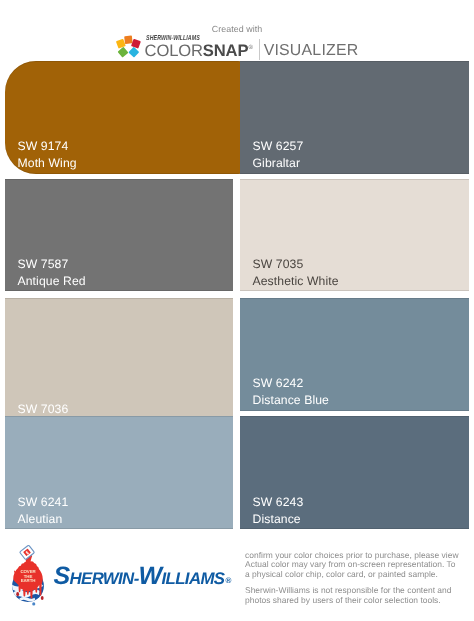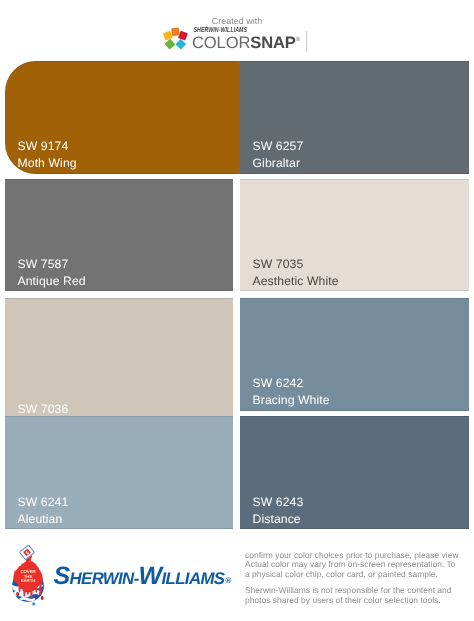--- a/index.html
+++ b/index.html
@@ -2,21 +2,21 @@
 <html><head>
 <meta charset="utf-8">
 <title>ColorSnap Visualizer Palette</title>
 <style>
   html,body{margin:0;padding:0;}
   *{-webkit-font-smoothing:antialiased;text-rendering:geometricPrecision;}
   body{width:474px;height:621px;background:#ffffff;font-family:"Liberation Sans",sans-serif;overflow:hidden;}
   .page{position:relative;width:474px;height:621px;}
 
   
-  .header{position:absolute;left:0;top:4px;width:474px;height:60px;}
+  .header{position:absolute;left:0;top:12px;width:474px;height:60px;}
   .created-with{position:absolute;left:0;top:11.5px;width:474px;text-align:center;font-size:8.9px;color:#888888;letter-spacing:.05px;}
   .logo-row{position:absolute;left:-3px;top:22px;width:474px;height:30px;display:flex;align-items:center;justify-content:center;}
   .pinwheel{width:34px;height:30px;flex:0 0 auto;margin-right:1px;}
   .cs-text{display:block;flex:0 0 auto;}
   .sw-small{font-size:5.3px;font-weight:bold;font-style:italic;color:#4a4a4a;letter-spacing:.05px;line-height:6px;margin-left:1.5px;position:relative;top:2px;transform:scaleY(1.35);transform-origin:left bottom;white-space:nowrap;}
   .cs-word{font-size:16.6px;line-height:20px;position:relative;top:-3px;color:#6a6a6a;letter-spacing:-.15px;white-space:nowrap;}
   .cs-word .b{font-weight:bold;color:#4a4a4a;}
   .cs-word .reg{font-size:6px;vertical-align:super;color:#6a6a6a;}
   .divider{width:1px;height:21px;background:#c9c9c9;margin:0 4px 0 6px;flex:0 0 auto;}
   .vis-word{font-size:15.9px;position:relative;top:1.5px;color:#6f6f6f;letter-spacing:.2px;white-space:nowrap;}
@@ -56,20 +56,21 @@
           <rect x="-3.85" y="-3.85" width="7.7" height="7.7" rx="0.85" fill="#29b4e0" transform="translate(23.80,18.21) rotate(43)"></rect>
           <rect x="-3.85" y="-3.85" width="7.7" height="7.7" rx="0.85" fill="#6bb43c" transform="translate(13.00,18.21) rotate(-40)"></rect>
           <rect x="-3.85" y="-3.85" width="7.7" height="7.7" rx="0.85" fill="#fcb612" transform="translate(10.85,9.71) rotate(-20)"></rect>
         </g>
       </svg>
       <div class="cs-text">
         <div class="sw-small">SHERWIN-WILLIAMS</div>
         <div class="cs-word"><span>COLOR</span><span class="b">SNAP</span><span class="reg">®</span></div>
       </div>
       <div class="divider"></div>
+      <div class="vis-word">VISUALIZER</div>
     </div>
   </div>
 
   <div class="grid">
       <div class="swatch" style="left: 0px; top: 0px; width: 264px; height: 112.7px; background: #a16207; border-radius: 31px;">
         <div class="sw-label" style="color: rgb(255, 255, 255);">
           <div class="sw-code">SW 9174</div>
           <div class="sw-name">Moth Wing</div>
         </div>
       </div>
@@ -93,21 +94,21 @@
       </div>
       <div class="swatch" style="left: 0px; top: 236.8px; width: 228px; height: 139px; background: rgb(207, 198, 185);">
         <div class="sw-label" style="color: rgb(255, 255, 255);">
           <div class="sw-code">SW 7036</div>
           <div class="sw-name">Accessible Beige</div>
         </div>
       </div>
       <div class="swatch" style="left: 235px; top: 236.8px; width: 229px; height: 112.8px; background: rgb(116, 140, 155);">
         <div class="sw-label" style="color: rgb(255, 255, 255);">
           <div class="sw-code">SW 6242</div>
-          <div class="sw-name">Bracing White</div>
+          <div class="sw-name">Distance Blue</div>
         </div>
       </div>
       <div class="swatch" style="left: 0px; top: 355px; width: 228px; height: 113.4px; background: rgb(153, 173, 187);">
         <div class="sw-label" style="color: rgb(255, 255, 255);">
           <div class="sw-code">SW 6241</div>
           <div class="sw-name">Aleutian</div>
         </div>
       </div>
       <div class="swatch" style="left: 235px; top: 355px; width: 229px; height: 113.4px; background: rgb(91, 109, 125);">
         <div class="sw-label" style="color: rgb(255, 255, 255);">

